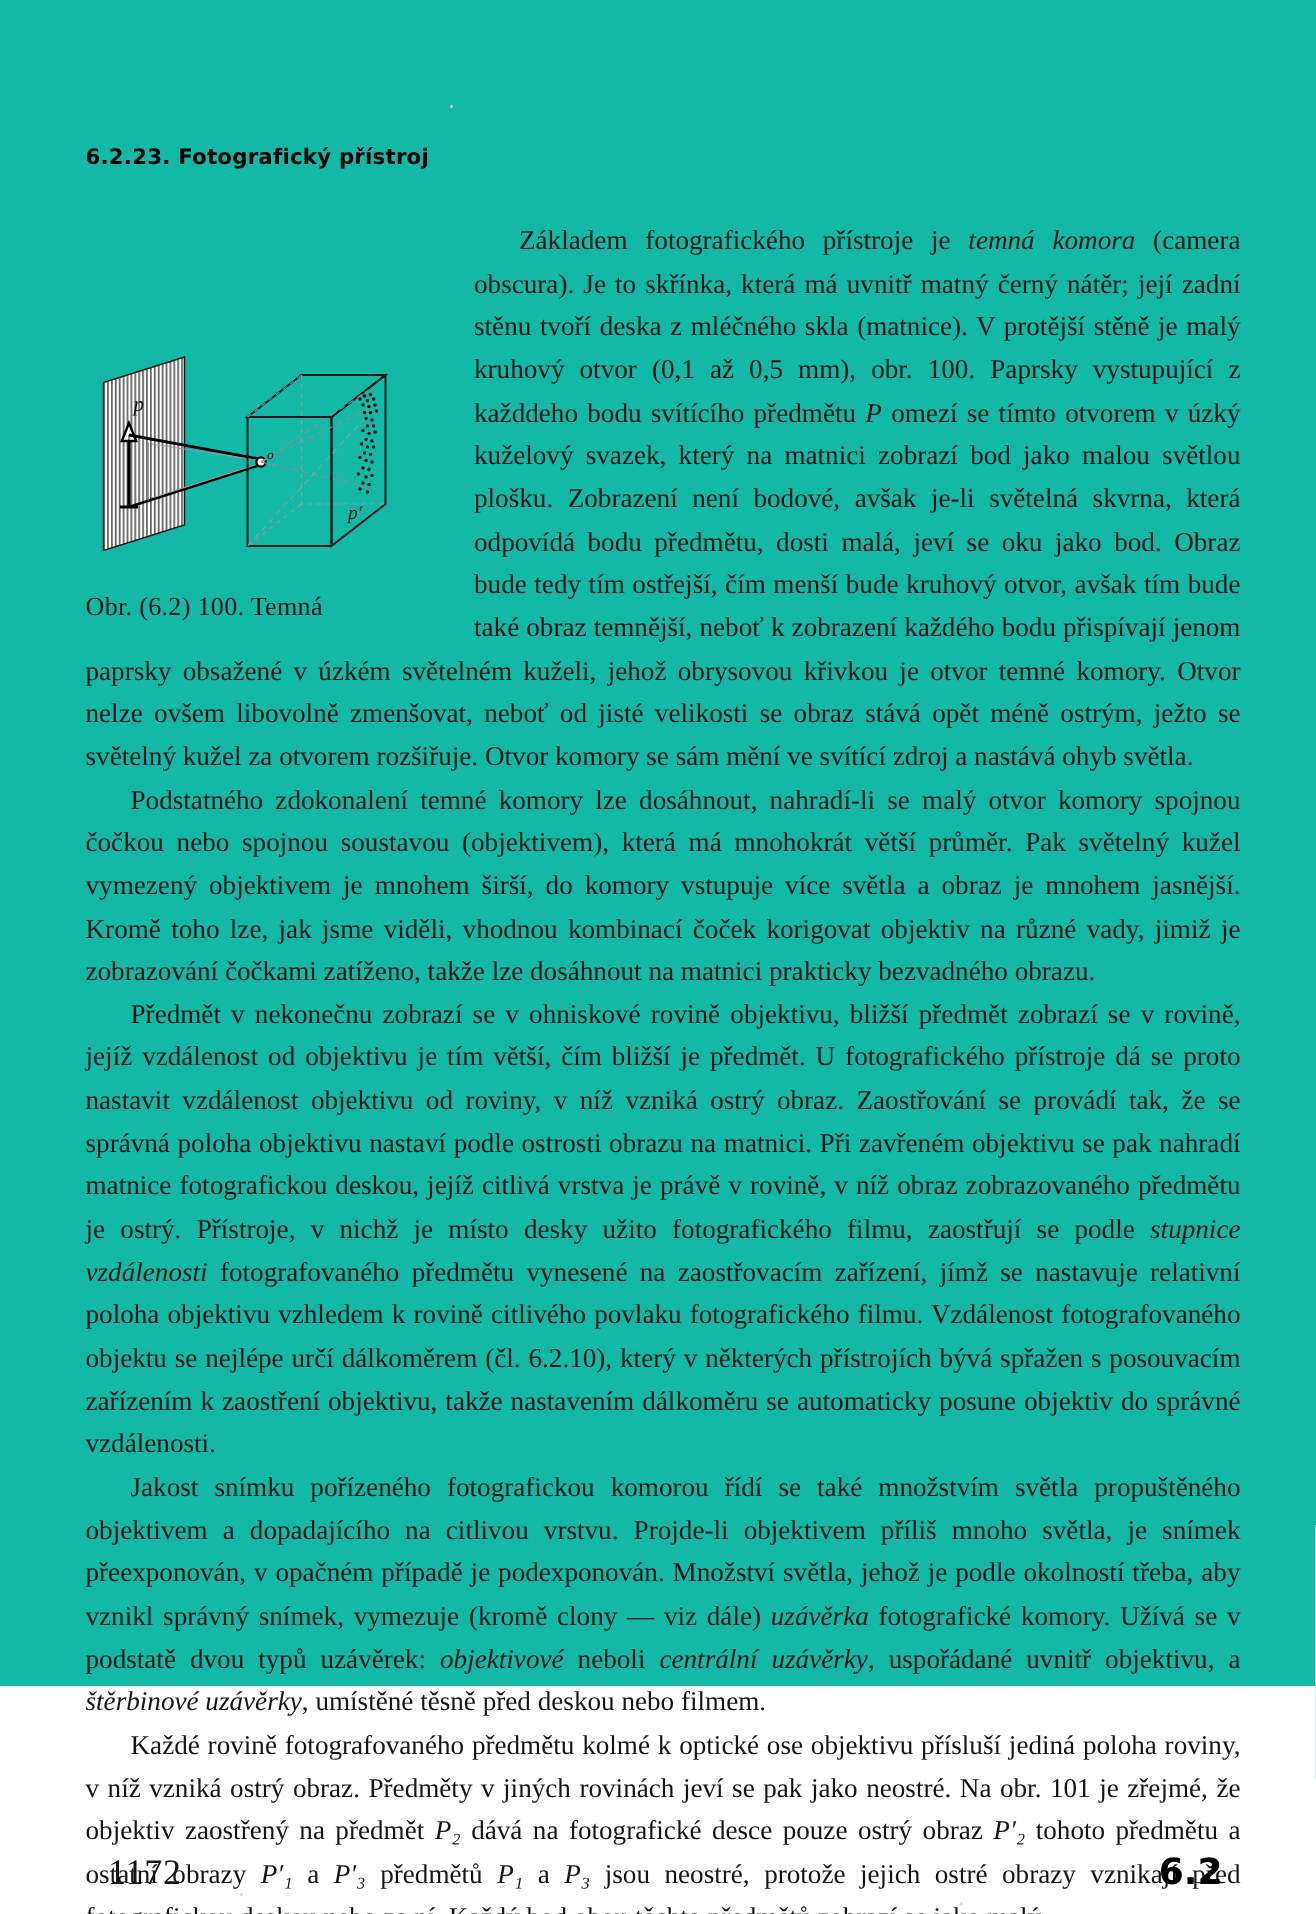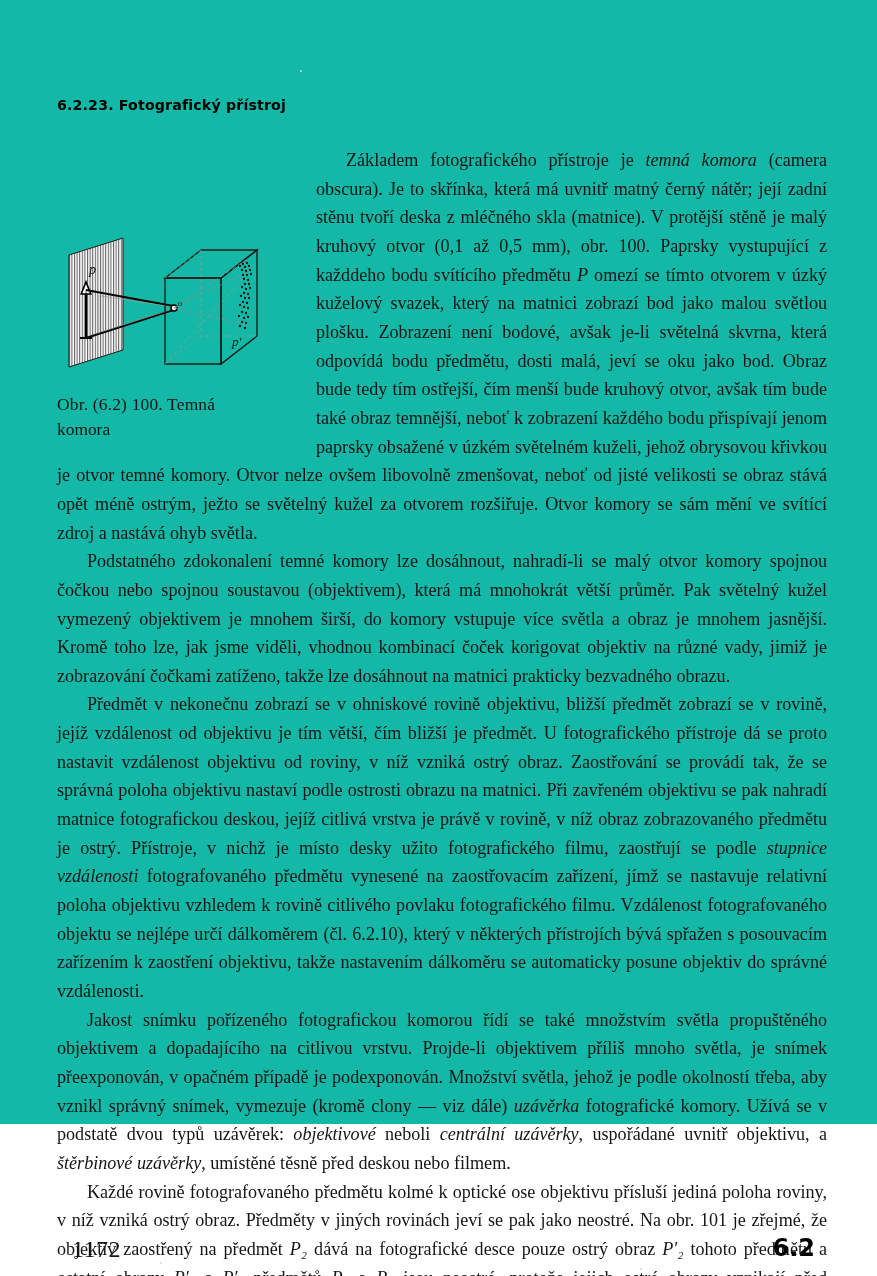--- a/index.html
+++ b/index.html
@@ -207,21 +207,20 @@
 
           <text x="28" y="44" font-family="Liberation Serif, serif" font-size="14" font-style="italic" fill="#111">p</text>
 
           <text x="117" y="76" font-family="Liberation Serif, serif" font-size="9" font-style="italic" fill="#111">o</text>
 
           <text x="171" y="116" font-family="Liberation Serif, serif" font-size="13" font-style="italic" fill="#111">p'</text>
         </svg>
       </div>
       <figcaption class="figure-caption">
         <span class="cap-line1">Obr. (6.2) 100. Temná</span>
-        <span class="cap-line2">komora</span>
       </figcaption>
     </figure>
 
     <p><span>Základem fotografického přístroje je </span><em class="it">temná komora</em><span> (camera obscura). Je to skřínka, která má uvnitř matný černý nátěr; její zadní stěnu tvoří deska z mléčného skla (matnice). V protější stěně je malý kruhový otvor (0,1 až 0,5 mm), obr. 100. Paprsky vystupující z každdeho bodu svítícího předmětu </span><span class="sym">P</span><span> omezí se tímto otvorem v úzký kuželový svazek, který na matnici zobrazí bod jako malou světlou plošku. Zobrazení není bodové, avšak je-li světelná skvrna, která odpovídá bodu předmětu, dosti malá, jeví se oku jako bod. Obraz bude tedy tím ostřejší, čím menší bude kruhový otvor, avšak tím bude také obraz temnější, neboť k zobrazení každého bodu přispívají jenom paprsky obsažené v úzkém světelném kuželi, jehož obrysovou křivkou je otvor temné komory. Otvor nelze ovšem libovolně zmenšovat, neboť od jisté velikosti se obraz stává opět méně ostrým, ježto se světelný kužel za otvorem rozšiřuje. Otvor komory se sám mění ve svítící zdroj a nastává ohyb světla.</span></p>
 
     <p>Podstatného zdokonalení temné komory lze dosáhnout, nahradí-li se malý otvor komory spojnou čočkou nebo spojnou soustavou (objektivem), která má mnohokrát větší průměr. Pak světelný kužel vymezený objektivem je mnohem širší, do komory vstupuje více světla a obraz je mnohem jasnější. Kromě toho lze, jak jsme viděli, vhodnou kombinací čoček korigovat objektiv na různé vady, jimiž je zobrazování čočkami zatíženo, takže lze dosáhnout na matnici prakticky bezvadného obrazu.</p>
 
     <p><span>Předmět v nekonečnu zobrazí se v ohniskové rovině objektivu, bližší předmět zobrazí se v rovině, jejíž vzdálenost od objektivu je tím větší, čím bližší je předmět. U fotografického přístroje dá se proto nastavit vzdálenost objektivu od roviny, v níž vzniká ostrý obraz. Zaostřování se provádí tak, že se správná poloha objektivu nastaví podle ostrosti obrazu na matnici. Při zavřeném objektivu se pak nahradí matnice fotografickou deskou, jejíž citlivá vrstva je právě v rovině, v níž obraz zobrazovaného předmětu je ostrý. Přístroje, v nichž je místo desky užito fotografického filmu, zaostřují se podle </span><em class="it">stupnice vzdálenosti</em><span> fotografovaného předmětu vynesené na zaostřovacím zařízení, jímž se nastavuje relativní poloha objektivu vzhledem k rovině citlivého povlaku fotografického filmu. Vzdálenost fotografovaného objektu se nejlépe určí dálkoměrem (čl. 6.2.10), který v některých přístrojích bývá spřažen s posouvacím zařízením k zaostření objektivu, takže nastavením dálkoměru se automaticky posune objektiv do správné vzdálenosti.</span></p>
 
     <p><span>Jakost snímku pořízeného fotografickou komorou řídí se také množstvím světla propuštěného objektivem a dopadajícího na citlivou vrstvu. Projde-li objektivem příliš mnoho světla, je snímek přeexponován, v opačném případě je podexponován. Množství světla, jehož je podle okolností třeba, aby vznikl správný snímek, vymezuje (kromě clony — viz dále) </span><em class="it">uzávěrka</em><span> fotografické komory. Užívá se v podstatě dvou typů uzávěrek: </span><em class="it">objektivové</em><span> neboli </span><em class="it">centrální uzávěrky</em><span>, uspořádané uvnitř objektivu, a </span><em class="it">štěrbinové uzávěrky</em><span>, umístěné těsně před deskou nebo filmem.</span></p>

